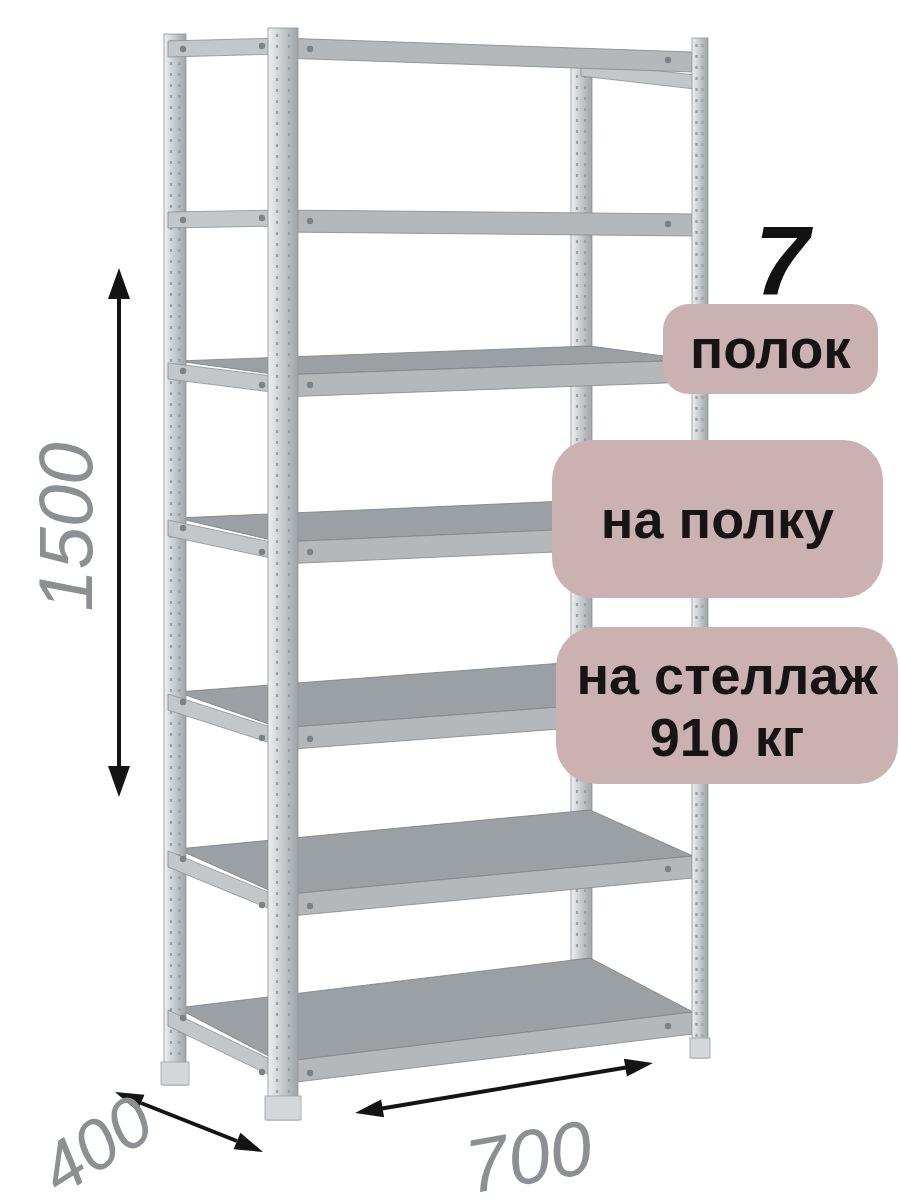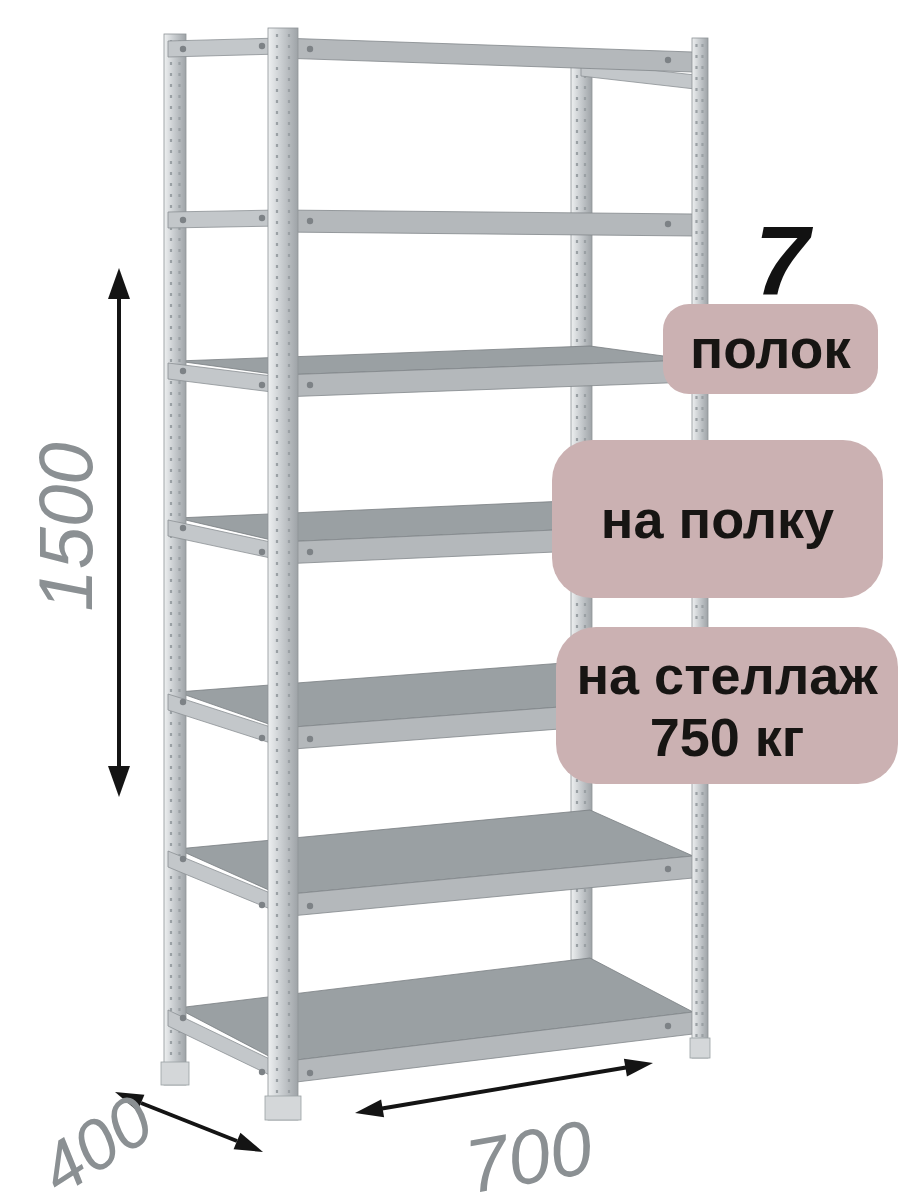--- a/index.html
+++ b/index.html
@@ -169,16 +169,16 @@
   <div class="badge" id="badge-shelves">
     <span>полок</span>
   </div>
 
   <div class="badge" id="badge-shelf-load">
     <span>на полку</span>
   </div>
 
   <div class="badge" id="badge-rack-load">
     <span>на стеллаж</span>
-    <span>750 кг</span>
+    <span>910 кг</span>
   </div>
 
 </div>
 
 </body></html>

